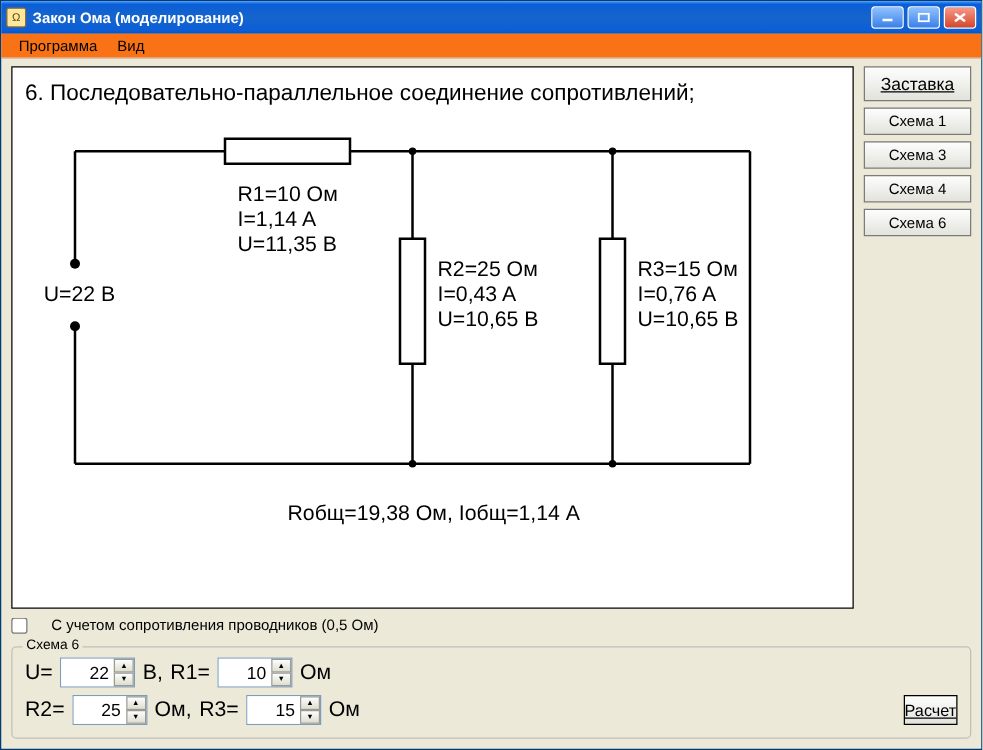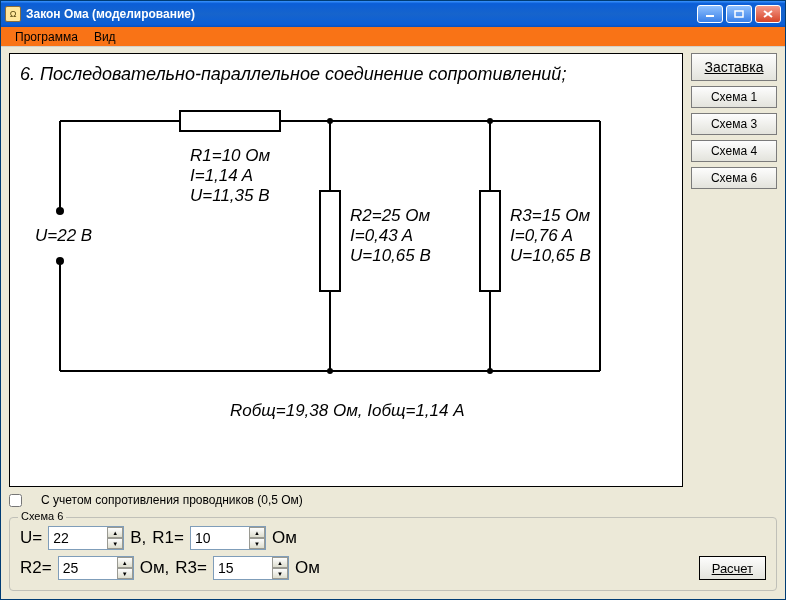--- a/index.html
+++ b/index.html
@@ -71,21 +71,20 @@
   }
   .top-row { display: flex; gap: 8px; flex: 1; min-height: 0; }
   .circuit-box {
     flex: 1;
     border: 1px solid #000;
     background: #fff;
     position: relative;
     padding: 10px;
     font-size: 17px;
     font-family: Arial, sans-serif;
-    font-style: italic;
   }
   .sidebar { width: 86px; display: flex; flex-direction: column; gap: 5px; }
   .side-btn {
     height: 22px;
     border: 1px solid #7b7b7b;
     background: linear-gradient(180deg, #fdfdfd, #e3e3dc);
     font-size: 12px;
     cursor: pointer;
     display: flex; align-items: center; justify-content: center;
   }
@@ -109,35 +108,36 @@
   .input-rows { display: flex; flex-direction: column; gap: 6px; }
   .input-row { display: flex; align-items: center; gap: 6px; font-size: 17px; font-family: Arial, sans-serif; }
   .spin {
     display: inline-flex;
     border: 1px solid #7f9db9;
     background: #fff;
     height: 24px;
   }
   .spin input {
     border: none; outline: none;
-    width: 58px;
+    width: 42px;
     padding: 0 4px;
     font-size: 14px;
+    text-align: right;
   }
   .spin-ctl { display: flex; flex-direction: column; width: 16px; }
   .spin-ctl button {
     flex: 1; border: 1px solid #9a9a92;
     background: linear-gradient(180deg,#fdfdfd,#dedecf);
     font-size: 6px; line-height: 1; padding: 0;
     cursor: pointer;
   }
   .calc-btn {
     margin-left: auto;
     height: 24px;
-    padding: 0 12px;
+    padding: 0 0;
     border: 1px solid #000;
     background: linear-gradient(180deg,#fdfdfd,#e3e3dc);
     font-size: 13px;
     text-decoration: underline;
     cursor: pointer;
   }
   
   .ctext { font-family: Arial, sans-serif; font-size: 17px; }
   .circuit-title { font-size: 18px; margin-bottom: 6px; }
   .node { fill: #000; }

